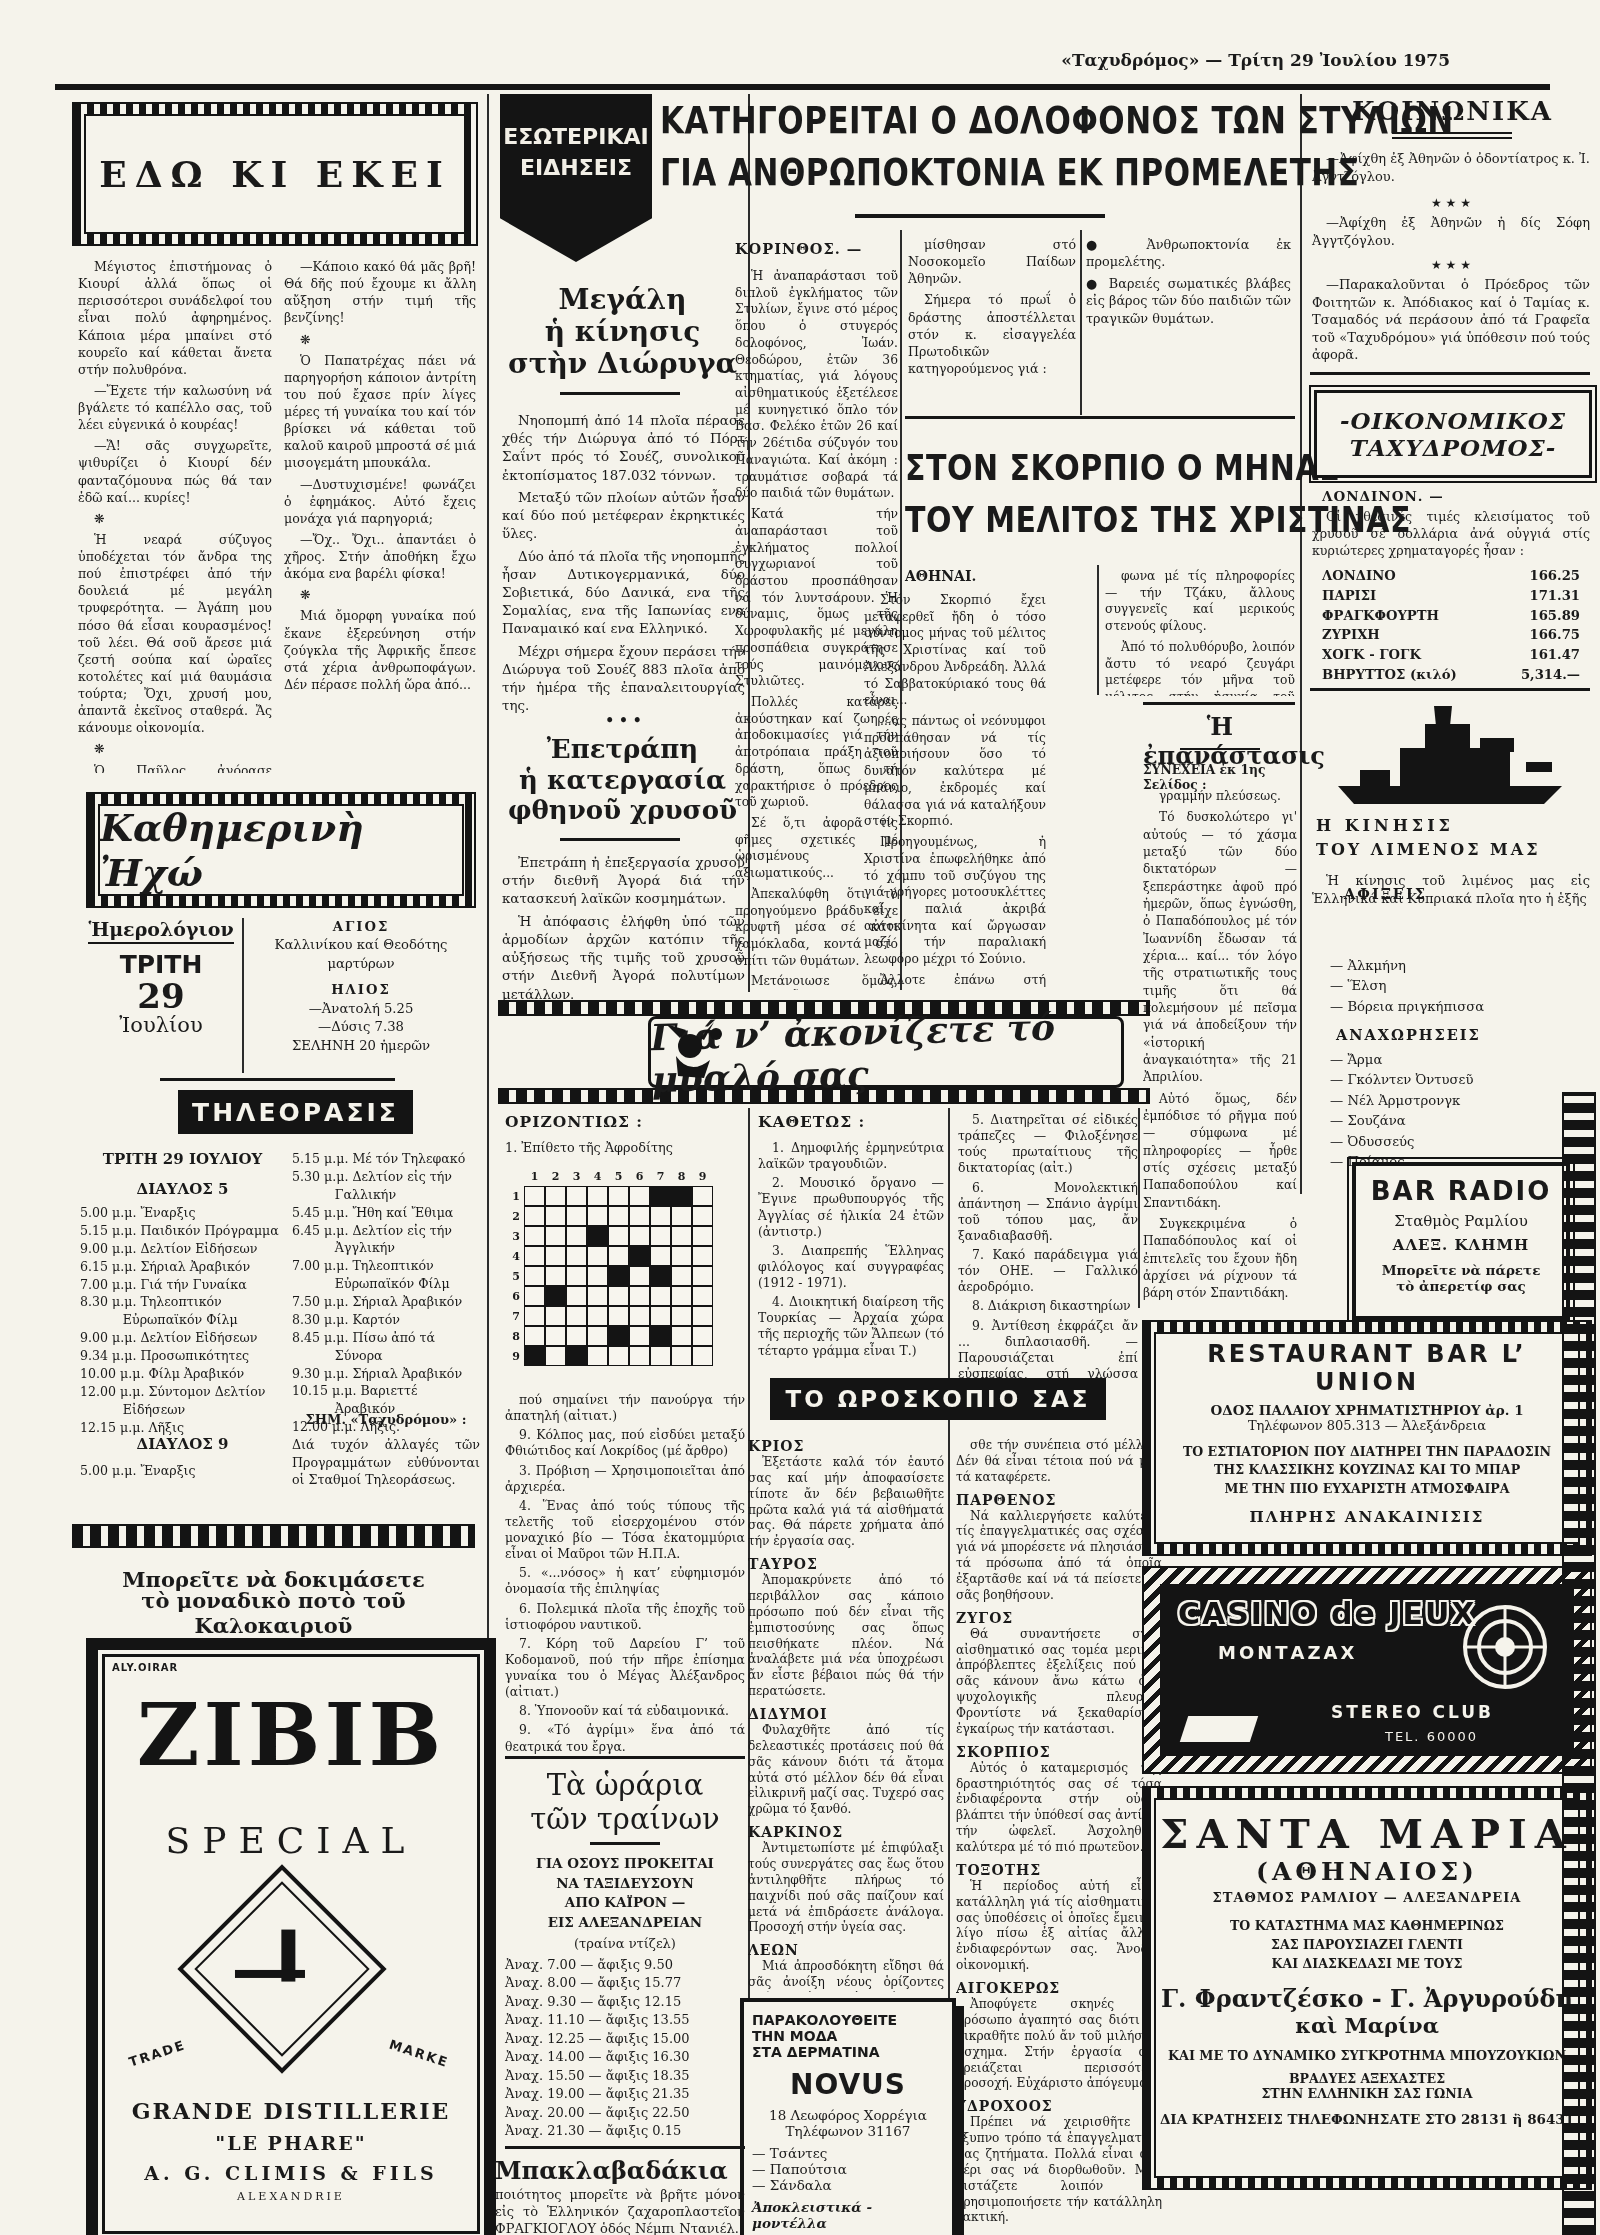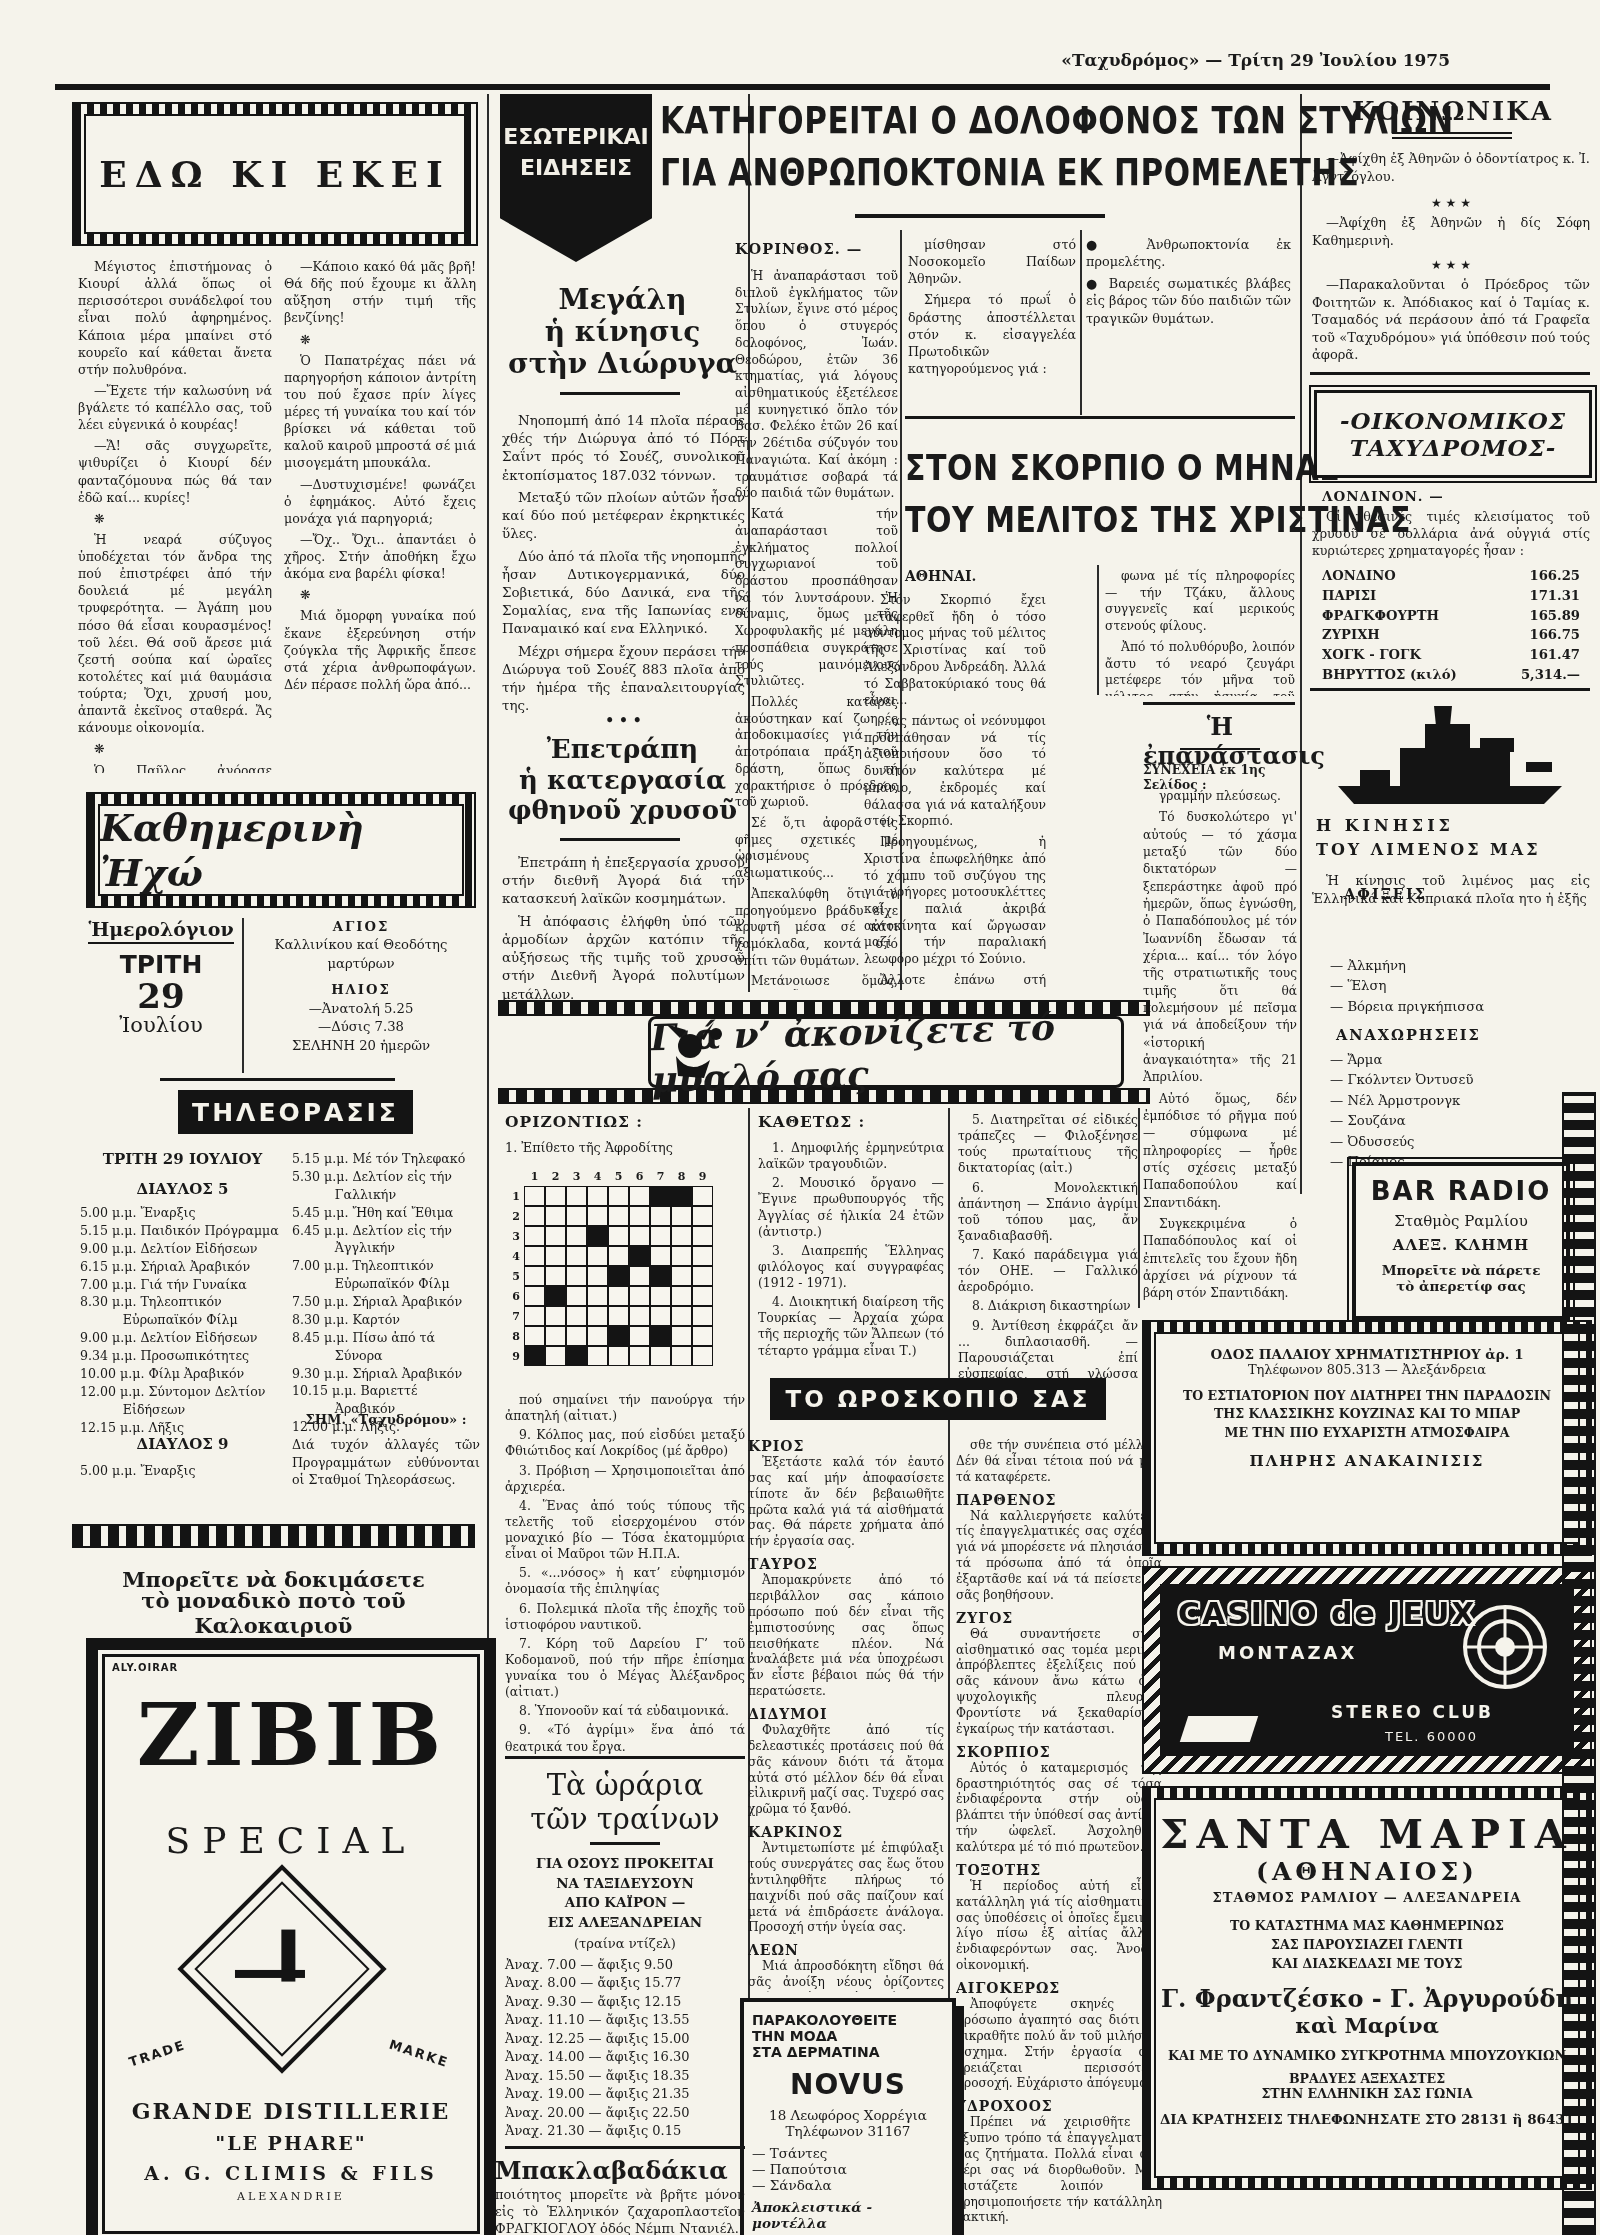--- a/index.html
+++ b/index.html
@@ -263,21 +263,21 @@
       <p>Αὐτό ὅμως, δέν ἐμπόδισε τό ρῆγμα πού — σύμφωνα μέ πληροφορίες — ἦρθε στίς σχέσεις μεταξύ Παπαδοπούλου καί Σπαντιδάκη.</p>
       <p>Συγκεκριμένα ὁ Παπαδόπουλος καί οἱ ἐπιτελεῖς του ἔχουν ἤδη ἀρχίσει νά ρίχνουν τά βάρη στόν Σπαντιδάκη.</p>
       <p>Τόν κατηγοροῦν ὅτι ἐνῶ ἦταν ἀρχηγός τοῦ ΓΕΣ δέν τούς διεφύλαξε, ζητῶντας τους νά παραδώσουν τά ὅπλα, ἀλλά, νομιμοποίησε τίς ἐνέργειές τους.</p>
     </div>
 
   <div class="abs ctr b" style="left:1340px;top:96px;width:225px;font-size:26px;letter-spacing:2px;">ΚΟΙΝΩΝΙΚΑ</div>
   <div class="rule" style="left:1392px;top:132px;width:120px;height:2px;"></div>
   <div class="rule" style="left:1392px;top:137px;width:120px;height:2px;"></div>
   <div class="abs just" style="left:1312px;top:150px;width:278px;font-size:13px;line-height:1.35;text-indent:14px;">—Ἀφίχθη ἐξ Ἀθηνῶν ὁ ὀδοντίατρος κ. Ἰ. Ἀγγτζόγλου.</div>
   <div class="abs ctr sep-star" style="left:1312px;top:194px;width:278px;font-size:12px;">★ ★ ★</div>
-  <div class="abs just" style="left:1312px;top:214px;width:278px;font-size:13px;line-height:1.35;text-indent:14px;">—Ἀφίχθη ἐξ Ἀθηνῶν ἡ δίς Σόφη Καθημερινὴ.</div>
+  <div class="abs just" style="left:1312px;top:214px;width:278px;font-size:13px;line-height:1.35;text-indent:14px;">—Ἀφίχθη ἐξ Ἀθηνῶν ἡ δίς Σόφη Ἀγγτζόγλου.</div>
   <div class="abs ctr sep-star" style="left:1312px;top:256px;width:278px;font-size:12px;">★ ★ ★</div>
   <div class="abs just" style="left:1312px;top:276px;width:278px;font-size:13px;line-height:1.35;text-indent:14px;">—Παρακαλοῦνται ὁ Πρόεδρος τῶν Φοιτητῶν κ. Ἀπόδιακος καί ὁ Ταμίας κ. Τσαμαδός νά περάσουν ἀπό τά Γραφεῖα τοῦ «Ταχυδρόμου» γιά ὑπόθεσιν πού τούς ἀφορᾶ.</div>
   <div class="rule" style="left:1310px;top:372px;width:280px;height:3px;"></div>
 
   <div class="abs" style="left:1314px;top:390px;width:272px;height:82px;border:3px solid #141414;outline:2px solid #141414;outline-offset:3px;background:#f5f3eb;display:flex;flex-direction:column;align-items:center;justify-content:center;">
     <div class="b i" style="font-size:23px;letter-spacing:1px;">-ΟΙΚΟΝΟΜΙΚΟΣ</div>
     <div class="b i" style="font-size:23px;letter-spacing:1px;">ΤΑΧΥΔΡΟΜΟΣ-</div>
   </div>
   <div class="abs b" style="left:1322px;top:488px;font-size:13.5px;letter-spacing:1px;">ΛΟΝΔΙΝΟΝ. —</div>
   <div class="abs just" style="left:1312px;top:508px;width:278px;font-size:12.6px;line-height:1.35;text-indent:14px;">Οἱ χθεσινές τιμές κλεισίματος τοῦ χρυσοῦ σέ δολλάρια ἀνά οὐγγιά στίς κυριώτερες χρηματαγορές ἦσαν :</div>
@@ -592,20 +592,21 @@
       <div>Ἀναχ. 19.00 — ἄφιξις 21.35</div>
       <div>Ἀναχ. 20.00 — ἄφιξις 22.50</div>
       <div>Ἀναχ. 21.30 — ἄφιξις 0.15</div>
     </div>
   <div class="rule" style="left:505px;top:2146px;width:240px;height:3px;"></div>
   <div class="abs b" style="left:495px;top:2156px;width:250px;font-size:24px;">Μπακλαβαδάκια</div>
   <div class="abs just" style="left:495px;top:2186px;width:250px;font-size:13px;line-height:1.32;">ποιότητος μπορεῖτε νὰ βρῆτε μόνον εἰς τὸ Ἑλληνικόν ζαχαροπλαστεῖον ΦΡΑΓΚΙΟΓΛΟΥ ὁδός Νέμπι Ντανιέλ.</div>
 
   <div class="ornate" style="left:1142px;top:1320px;width:446px;height:232px;">
     <div class="inner ctr" style="padding-top:6px;">
+      <div class="b sans" style="font-size:24px;letter-spacing:3px;">RESTAURANT BAR L’ UNION</div>
       <div class="b" style="font-size:13.5px;margin-top:6px;">ΟΔΟΣ ΠΑΛΑΙΟΥ ΧΡΗΜΑΤΙΣΤΗΡΙΟΥ ἀρ. 1</div>
       <div style="font-size:13px;">Τηλέφωνον 805.313 — Ἀλεξάνδρεια</div>
       <div class="b" style="font-size:12.6px;margin-top:10px;line-height:1.45;">ΤΟ ΕΣΤΙΑΤΟΡΙΟΝ ΠΟΥ ΔΙΑΤΗΡΕΙ ΤΗΝ ΠΑΡΑΔΟΣΙΝ</div>
       <div class="b" style="font-size:12.6px;line-height:1.45;">ΤΗΣ ΚΛΑΣΣΙΚΗΣ ΚΟΥΖΙΝΑΣ ΚΑΙ ΤΟ ΜΠΑΡ</div>
       <div class="b" style="font-size:12.6px;line-height:1.45;">ΜΕ ΤΗΝ ΠΙΟ ΕΥΧΑΡΙΣΤΗ ΑΤΜΟΣΦΑΙΡΑ</div>
       <div class="b" style="font-size:15px;margin-top:10px;letter-spacing:2px;">ΠΛΗΡΗΣ ΑΝΑΚΑΙΝΙΣΙΣ</div>
     </div>
   </div>
 
   <div class="zigzag" style="left:1142px;top:1566px;width:446px;height:204px;">

